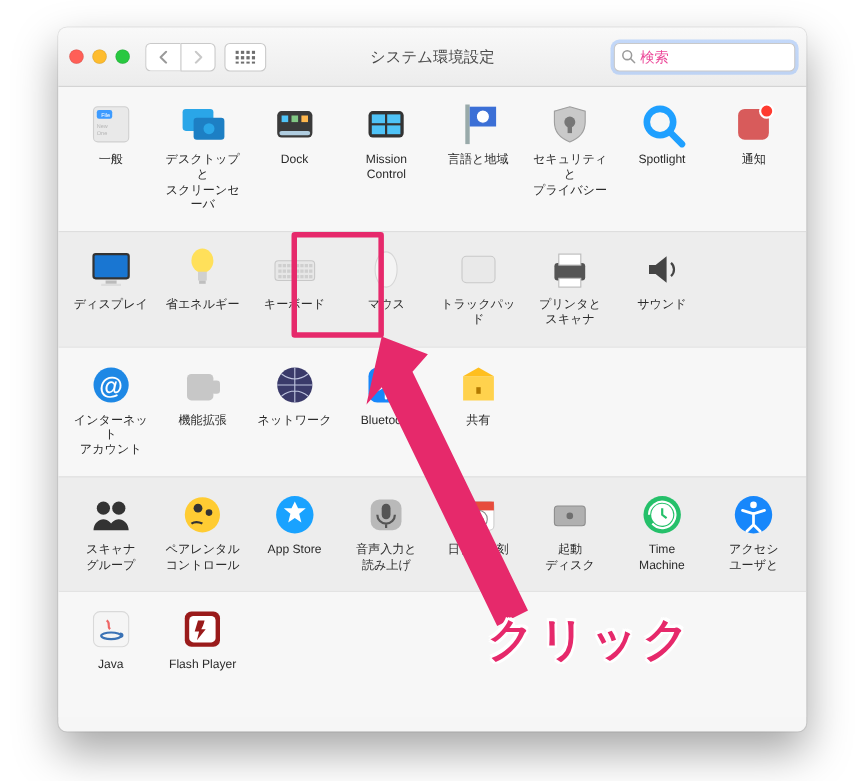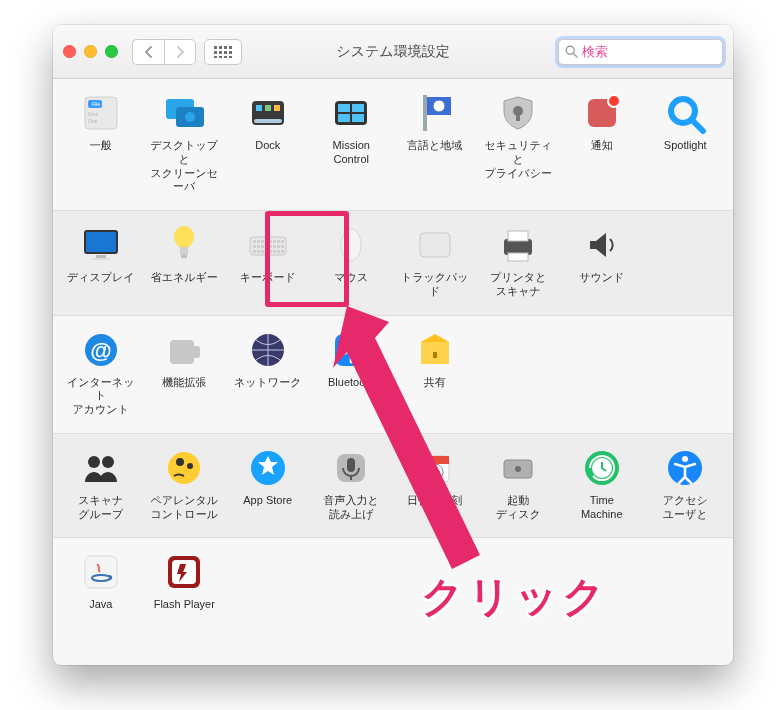--- a/index.html
+++ b/index.html
@@ -53,24 +53,23 @@
   .iconbox { width:44px; height:44px; display:flex; align-items:center; justify-content:center; position:relative;}
   .label { font-size:11px; color:#2b2b2b; line-height:1.25; margin-top:4px; white-space:pre-line; max-width:78px;}
   .highlight {
     position:absolute; border:5px solid #e6296b; width:84px; height:96px; border-radius:3px;
     left: 212px; top: 186px; pointer-events:none;
   }
   .arrow {
     position:absolute; left: 280px; top: 275px; pointer-events:none;
   }
   .clicktext {
-    position:absolute; left: 368px; top: 528px; color:#e6296b; font-weight:800;
+    position:absolute; left: 390px; top: 528px; color:#e6296b; font-weight:800;
     text-shadow: 2px 0 #fff,-2px 0 #fff,0 2px #fff,0 -2px #fff,2px 2px #fff,-2px -2px #fff,-2px 2px #fff,2px -2px #fff;
     font-family: "Hiragino Kaku Gothic ProN","Yu Gothic",sans-serif;
-    margin-top: 16px;
   }
   .lastrow { grid-template-columns: repeat(8, 1fr); padding-bottom: 40px; }
   .lastrow .cell { grid-column: span 1; }
 </style>
 </head>
 <body>
 
 <div class="window">
   <div class="titlebar">
     <div class="traffic">
@@ -187,34 +186,34 @@
               <circle cx="22" cy="20" r="5" fill="#777"></circle>
               <rect x="20" y="22" width="4" height="8" fill="#777"></rect>
             </svg>
           </div>
           <div class="label">セキュリティと
 プライバシー</div>
         </div>
         <div class="cell">
           <div class="iconbox">
             <svg width="44" height="44" viewBox="0 0 44 44">
+              <circle cx="20" cy="20" r="12" fill="none" stroke="#1fa0ff" stroke-width="6"></circle>
+              <line x1="29" y1="29" x2="40" y2="40" stroke="#1fa0ff" stroke-width="6" stroke-linecap="round"></line>
+            </svg>
+          </div>
+          <div class="label">Spotlight</div>
+        </div>
+        <div class="cell">
+          <div class="iconbox">
+            <svg width="44" height="44" viewBox="0 0 44 44">
               <rect x="8" y="8" width="28" height="28" rx="6" fill="#d85b5b"></rect>
               <circle cx="34" cy="10" r="6" fill="#ff3b30" stroke="#fff" stroke-width="2"></circle>
             </svg>
           </div>
           <div class="label">通知</div>
-        </div>
-        <div class="cell">
-          <div class="iconbox">
-            <svg width="44" height="44" viewBox="0 0 44 44">
-              <circle cx="20" cy="20" r="12" fill="none" stroke="#1fa0ff" stroke-width="6"></circle>
-              <line x1="29" y1="29" x2="40" y2="40" stroke="#1fa0ff" stroke-width="6" stroke-linecap="round"></line>
-            </svg>
-          </div>
-          <div class="label">Spotlight</div>
         </div>
       </div>
       <div class="row">
         <div class="cell">
           <div class="iconbox">
             <svg width="44" height="44" viewBox="0 0 44 44">
               <rect x="6" y="8" width="32" height="22" rx="2" fill="#1976d2"></rect>
               <rect x="6" y="8" width="32" height="22" rx="2" fill="none" stroke="#333" stroke-width="2"></rect>
               <rect x="17" y="32" width="10" height="3" fill="#bbb"></rect>
               <rect x="13" y="35" width="18" height="2" fill="#ddd"></rect>

